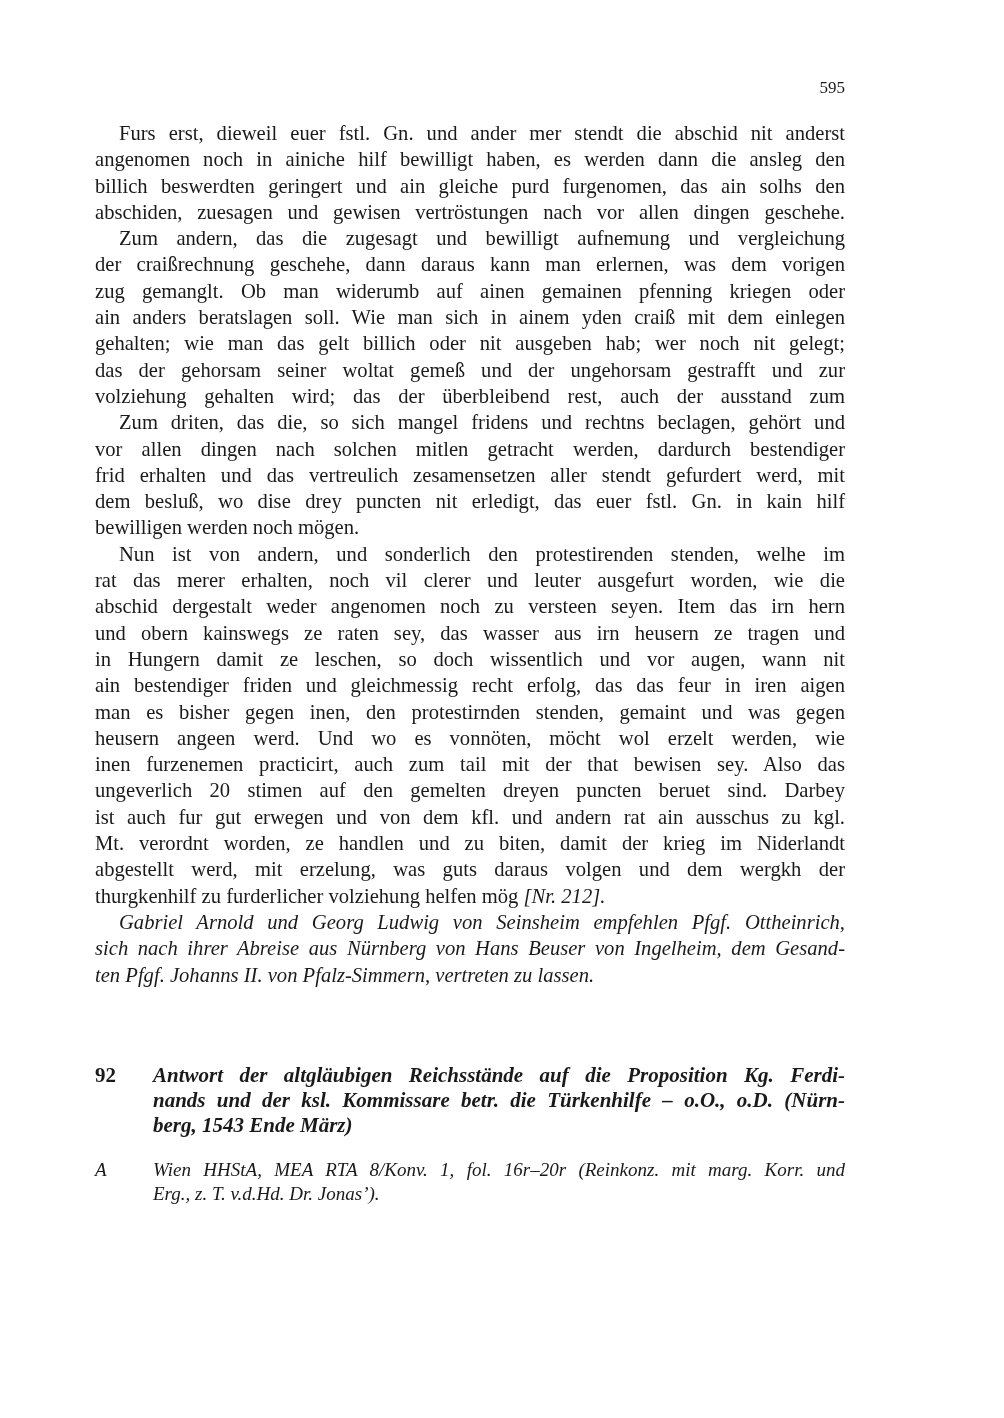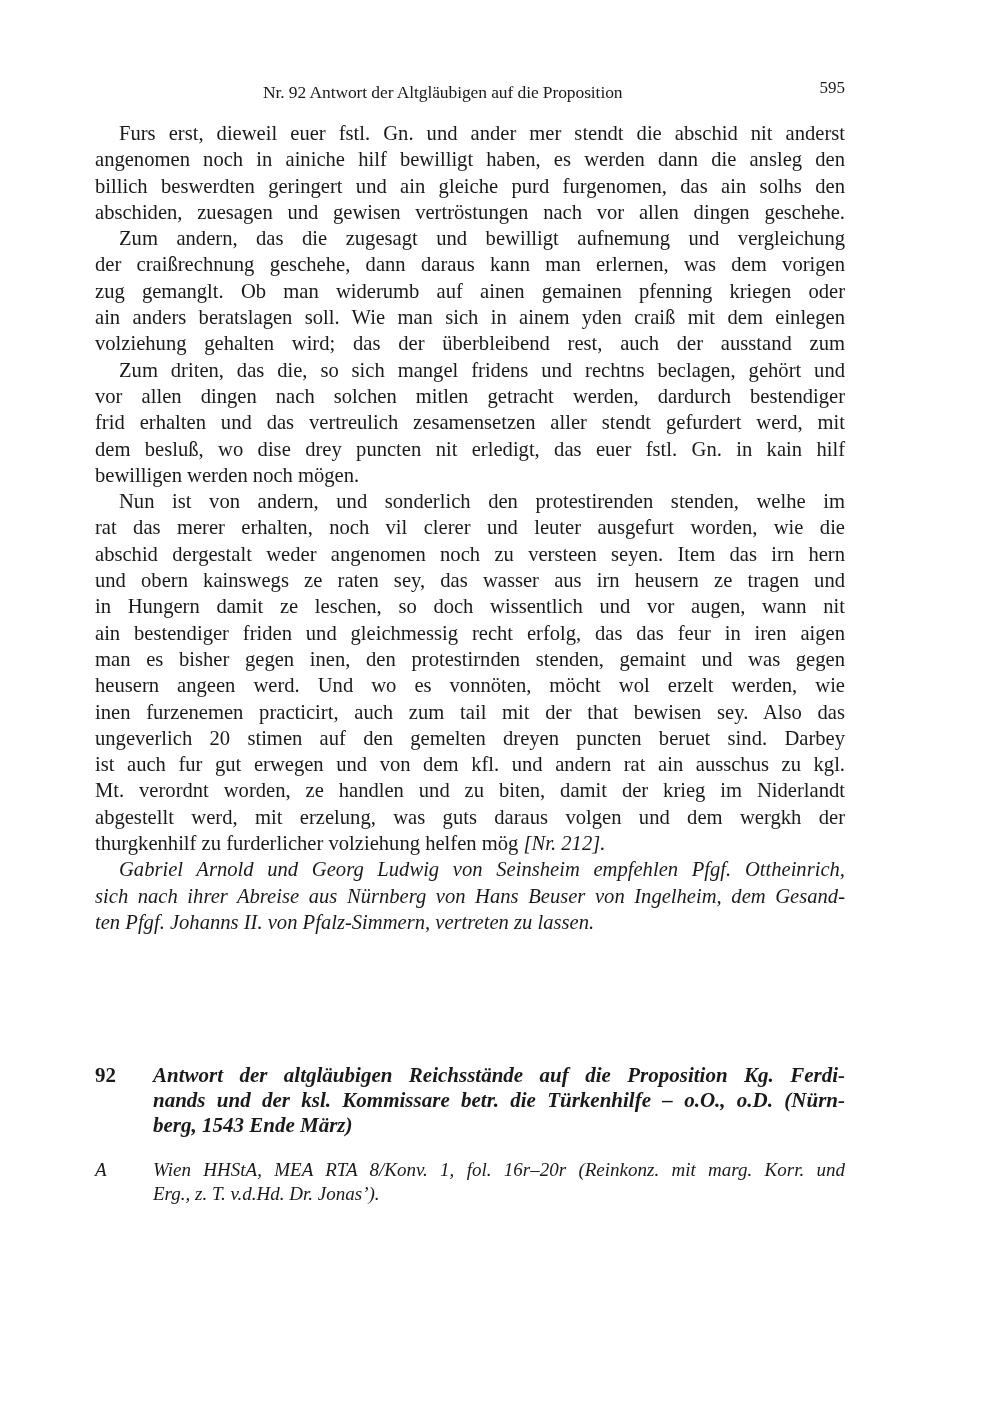--- a/index.html
+++ b/index.html
@@ -29,38 +29,39 @@
     .source-siglum { position: absolute; left: 0; top: 0; }
     .source-text { position: absolute; left: 58px; top: 0; width: 692px; }
     .source-text .line { height: 24px; }
   </style>
 </head>
 <body>
 
 <div class="page">
 
   <div class="running-head">
-    <span class="running-title">Nr. 92 Antwort der Altgläubigen auf die Proposition</span>
     <span class="page-number">595</span>
   </div>
 
   <div class="body">
 
     <div>
       <span class="line indent" style="white-space: nowrap;"><span style="white-space: nowrap; word-spacing: 0px;">Furs erst, dieweil euer fstl. Gn. und ander mer stendt die abschid nit anderst</span></span>
       <span class="line" style="white-space: nowrap;"><span style="white-space: nowrap; word-spacing: 0px;">angenomen noch in ainiche hilf bewilligt haben, es werden dann die ansleg den</span></span>
       <span class="line" style="white-space: nowrap;"><span style="white-space: nowrap; word-spacing: 0px;">billich beswerdten geringert und ain gleiche purd furgenomen, das ain solhs den</span></span>
       <span class="line" style="white-space: nowrap;"><span style="white-space: nowrap; word-spacing: 0px;">abschiden, zuesagen und gewisen vertröstungen nach vor allen dingen geschehe.</span></span>
     </div>
 
     <div>
       <span class="line indent" style="white-space: nowrap;"><span style="white-space: nowrap; word-spacing: 0px;">Zum andern, das die zugesagt und bewilligt aufnemung und vergleichung</span></span>
       <span class="line" style="white-space: nowrap;"><span style="white-space: nowrap; word-spacing: 0px;">der craißrechnung geschehe, dann daraus kann man erlernen, was dem vorigen</span></span>
       <span class="line" style="white-space: nowrap;"><span style="white-space: nowrap; word-spacing: 0px;">zug gemanglt. Ob man widerumb auf ainen gemainen pfenning kriegen oder</span></span>
       <span class="line" style="white-space: nowrap;"><span style="white-space: nowrap; word-spacing: 0px;">ain anders beratslagen soll. Wie man sich in ainem yden craiß mit dem einlegen</span></span>
+      <span class="line" style="white-space: nowrap;"><span style="white-space: nowrap; word-spacing: 0px;">gehalten; wie man das gelt billich oder nit ausgeben hab; wer noch nit gelegt;</span></span>
+      <span class="line" style="white-space: nowrap;"><span style="white-space: nowrap; word-spacing: 0px;">das der gehorsam seiner woltat gemeß und der ungehorsam gestrafft und zur</span></span>
       <span class="line" style="white-space: nowrap;"><span style="white-space: nowrap; word-spacing: 0px;">volziehung gehalten wird; das der überbleibend rest, auch der ausstand zum</span></span>
     </div>
 
     <div>
       <span class="line indent" style="white-space: nowrap;"><span style="white-space: nowrap; word-spacing: 0px;">Zum driten, das die, so sich mangel fridens und rechtns beclagen, gehört und</span></span>
       <span class="line" style="white-space: nowrap;"><span style="white-space: nowrap; word-spacing: 0px;">vor allen dingen nach solchen mitlen getracht werden, dardurch bestendiger</span></span>
       <span class="line" style="white-space: nowrap;"><span style="white-space: nowrap; word-spacing: 0px;">frid erhalten und das vertreulich zesamensetzen aller stendt gefurdert werd, mit</span></span>
       <span class="line" style="white-space: nowrap;"><span style="white-space: nowrap; word-spacing: 0px;">dem besluß, wo dise drey puncten nit erledigt, das euer fstl. Gn. in kain hilf</span></span>
       <span class="line last" style="white-space: nowrap;"><span style="white-space: nowrap;">bewilligen werden noch mögen.</span></span>
     </div>

